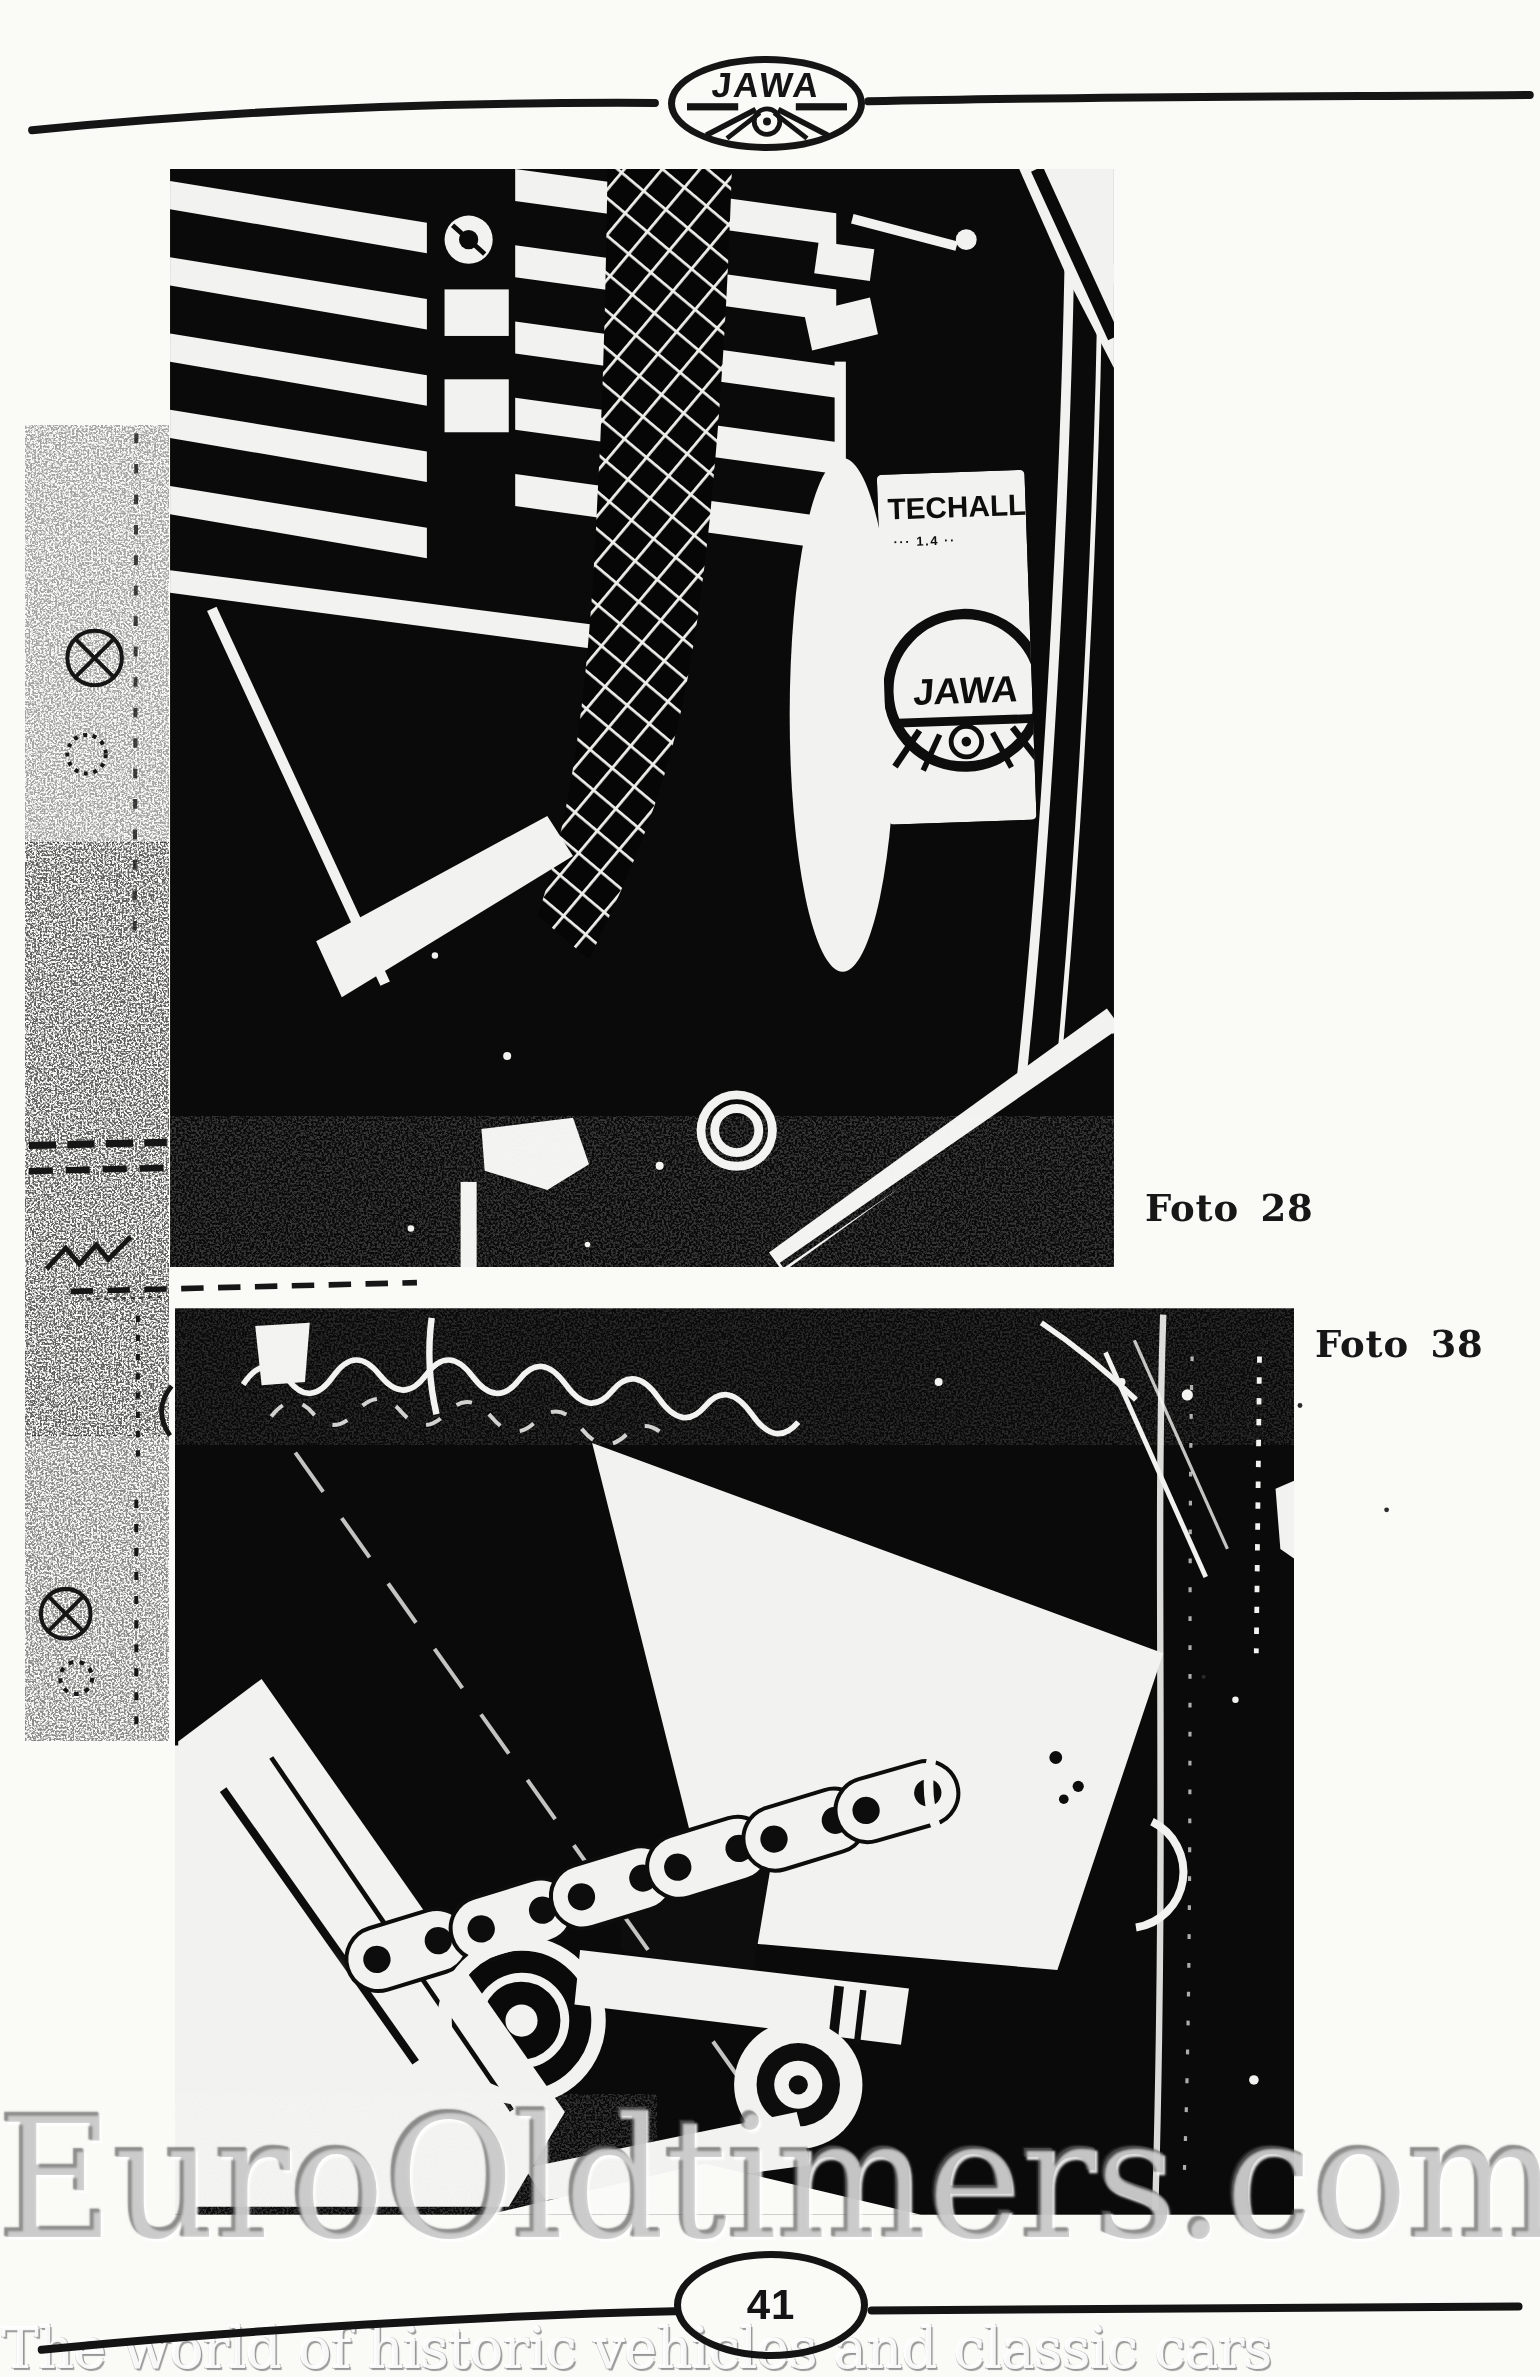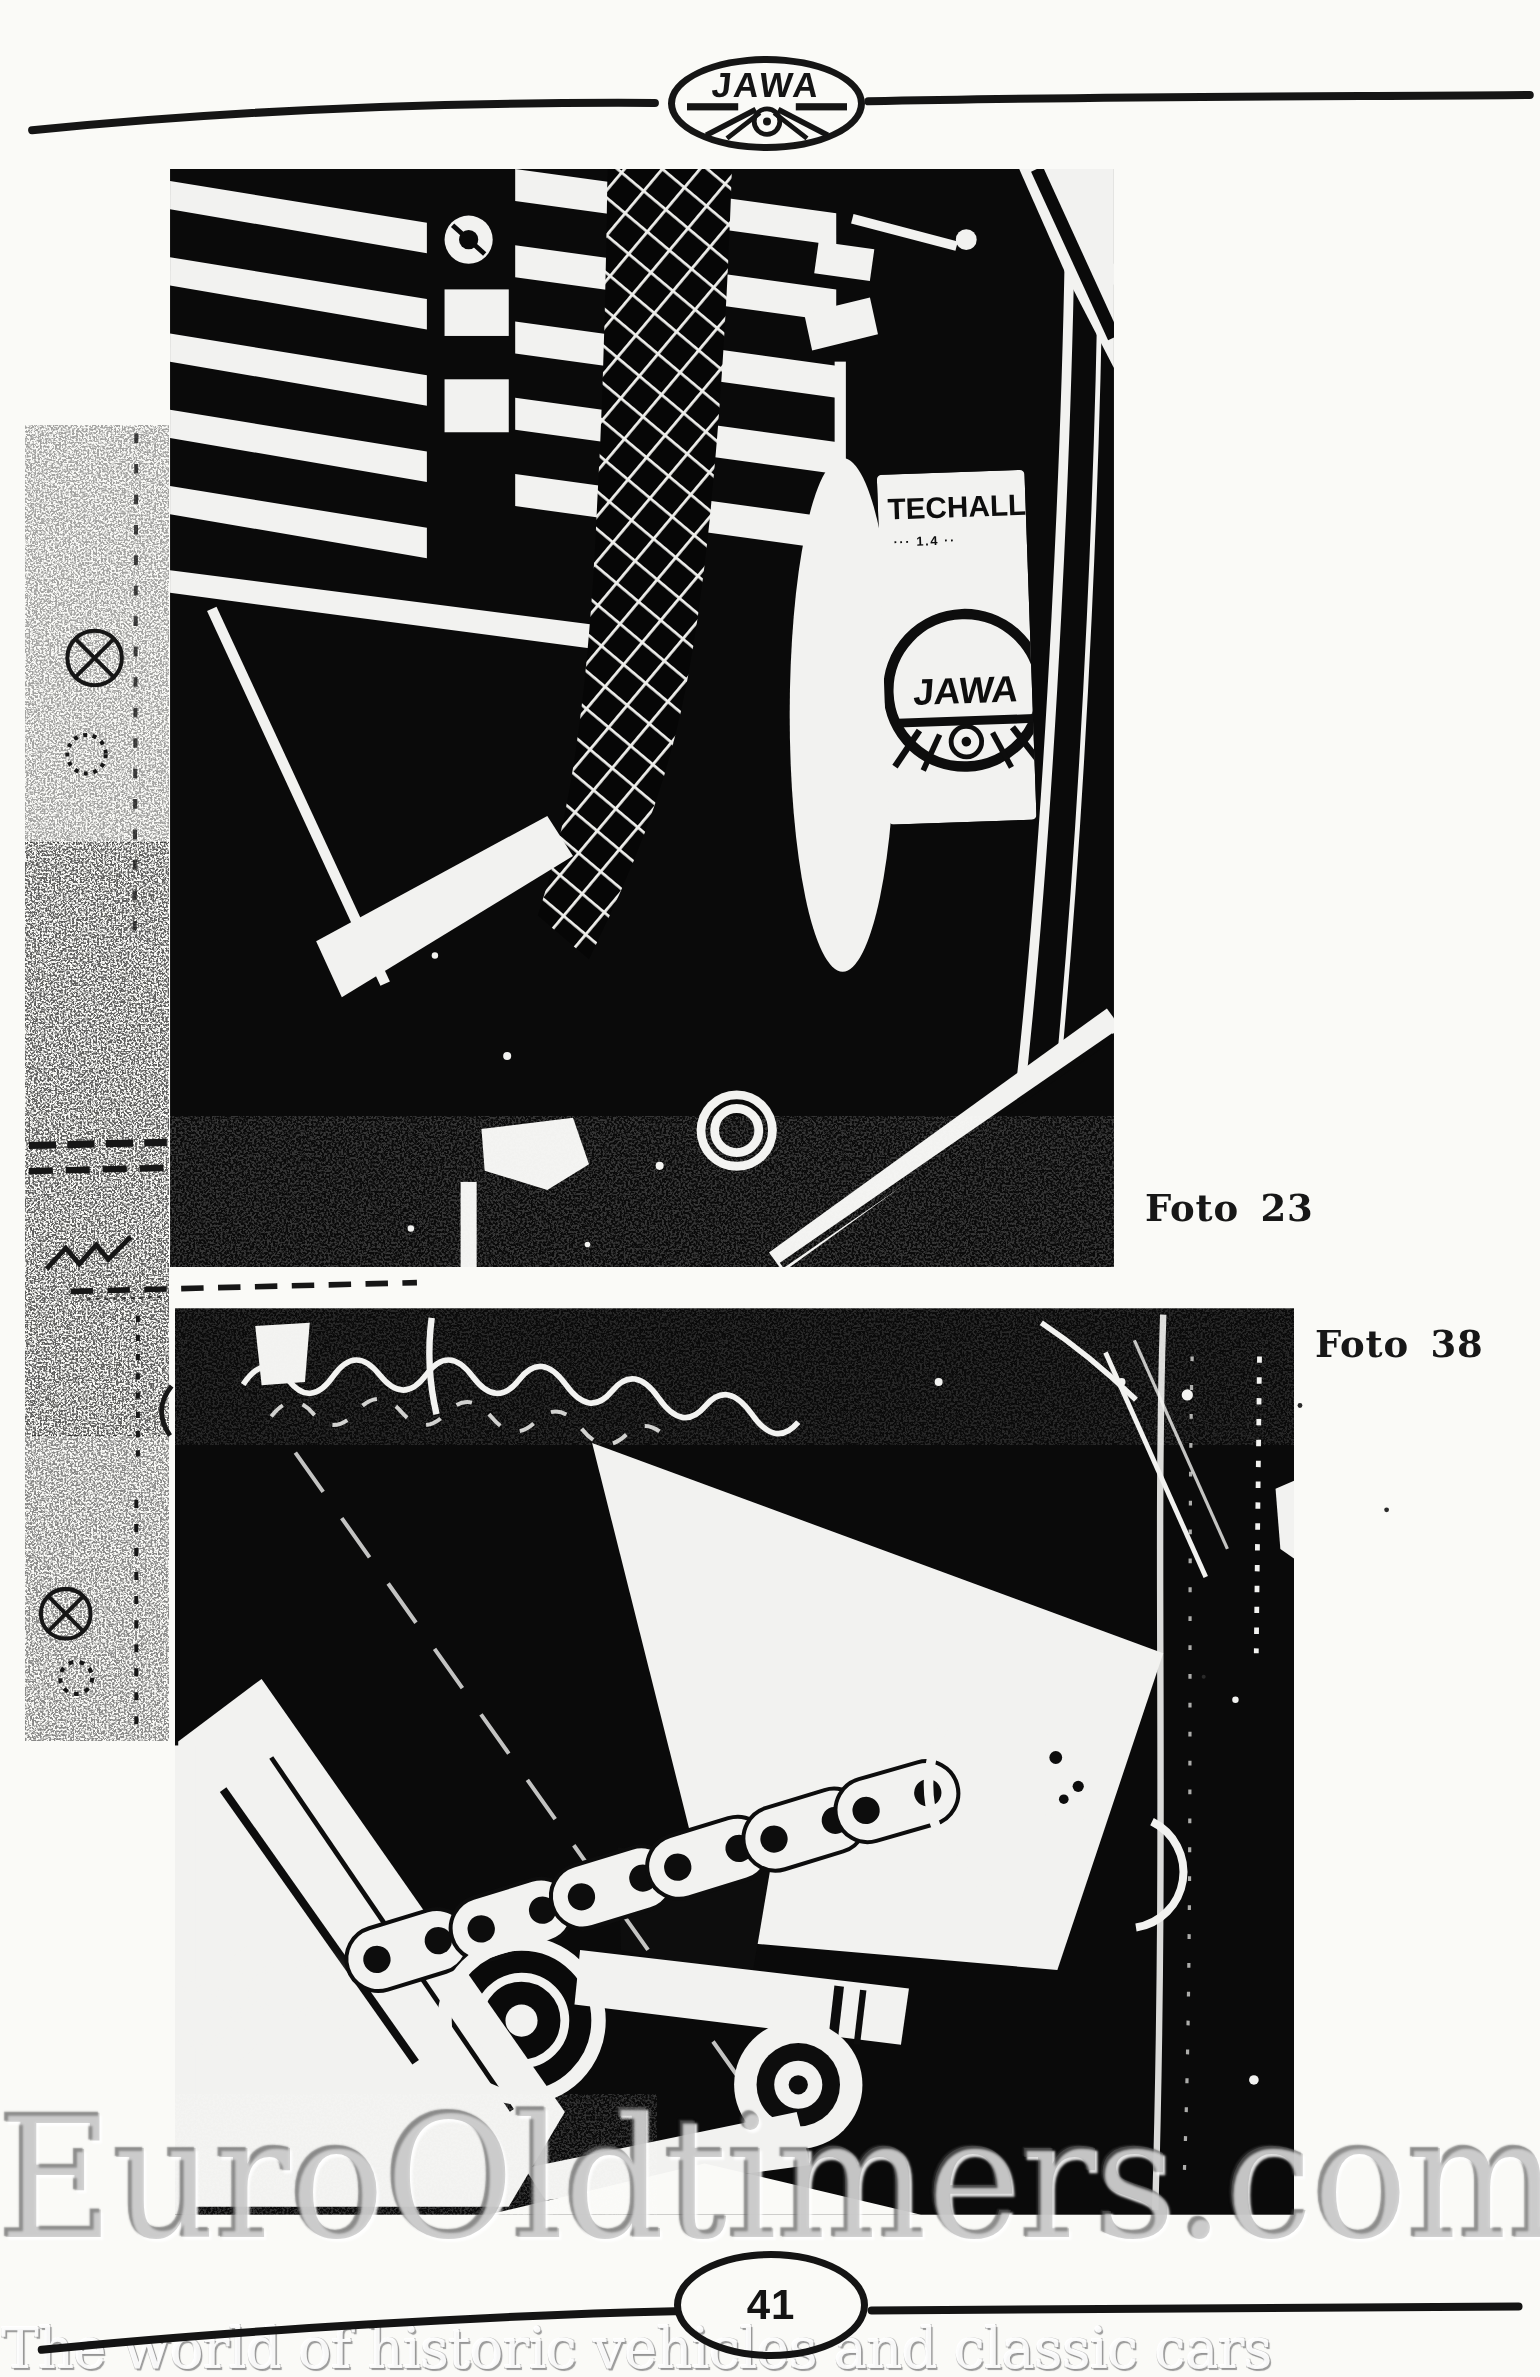--- a/index.html
+++ b/index.html
@@ -233,21 +233,21 @@
     <g fill="#f2f2f0">
       <circle cx="420" cy="1105" r="5"></circle>
         <circle cx="330" cy="980" r="4"></circle>
       <circle cx="610" cy="1242" r="5"></circle>
         <circle cx="300" cy="1320" r="4"></circle>
       <circle cx="520" cy="1340" r="3.5"></circle>
     </g>
     <rect x="0" y="1180" width="1176" height="188" filter="url(#spkW)" opacity="0.18"></rect>
   </svg>
 
-  <div id="caption-23" class="abs caption">Foto 23</div>
+  <div id="caption-23" class="abs caption">Foto 28</div>
 
   <svg id="photo2" class="abs photo" width="1119" height="907" viewBox="0 0 1395 1130">
     <defs>
       <g id="lnk">
         <rect x="-78" y="-40" width="156" height="80" rx="40" fill="#f2f2f0" stroke="#0d0d0d" stroke-width="5"></rect>
         <circle cx="-40" cy="0" r="17" fill="#0d0d0d"></circle>
         <circle cx="40" cy="0" r="17" fill="#0d0d0d"></circle>
       </g>
     </defs>
 

